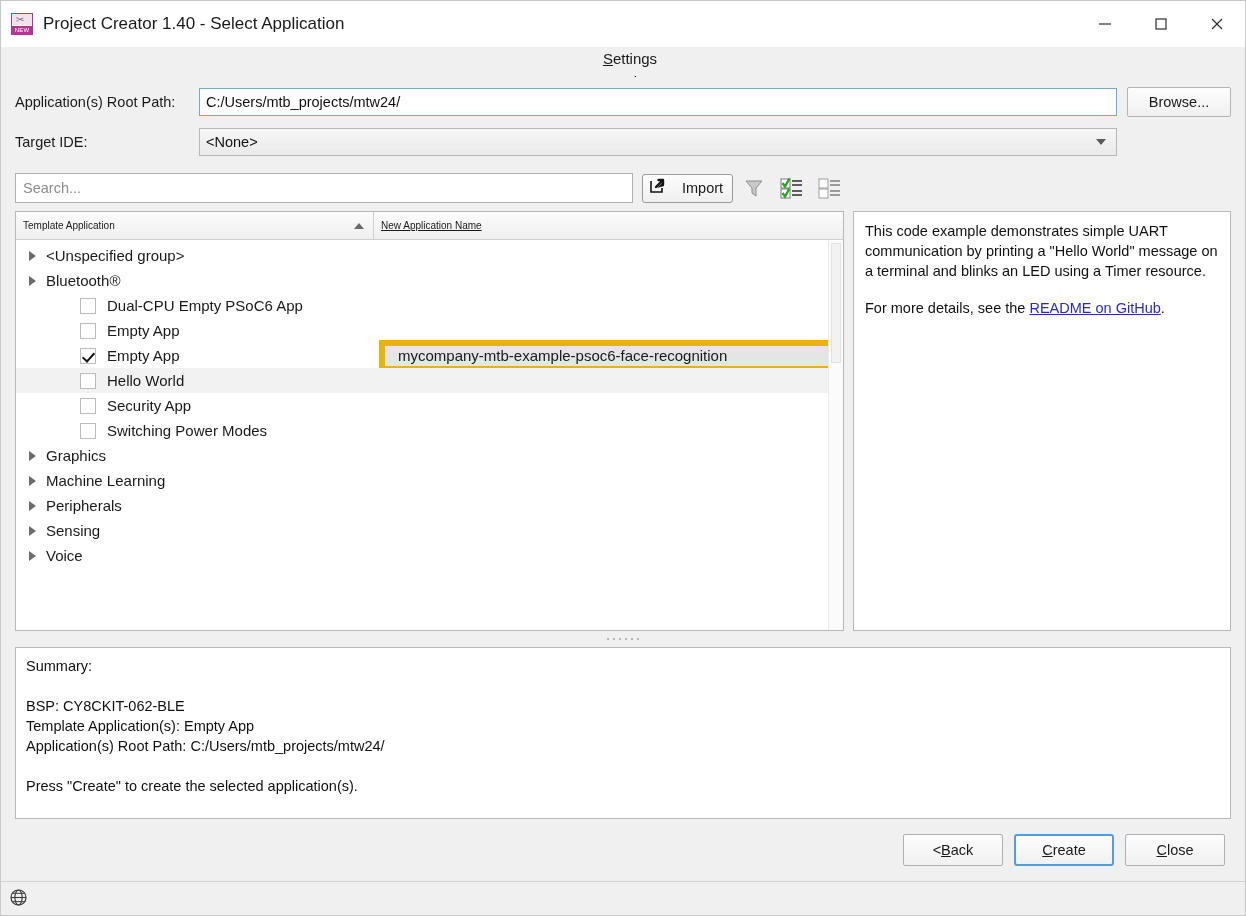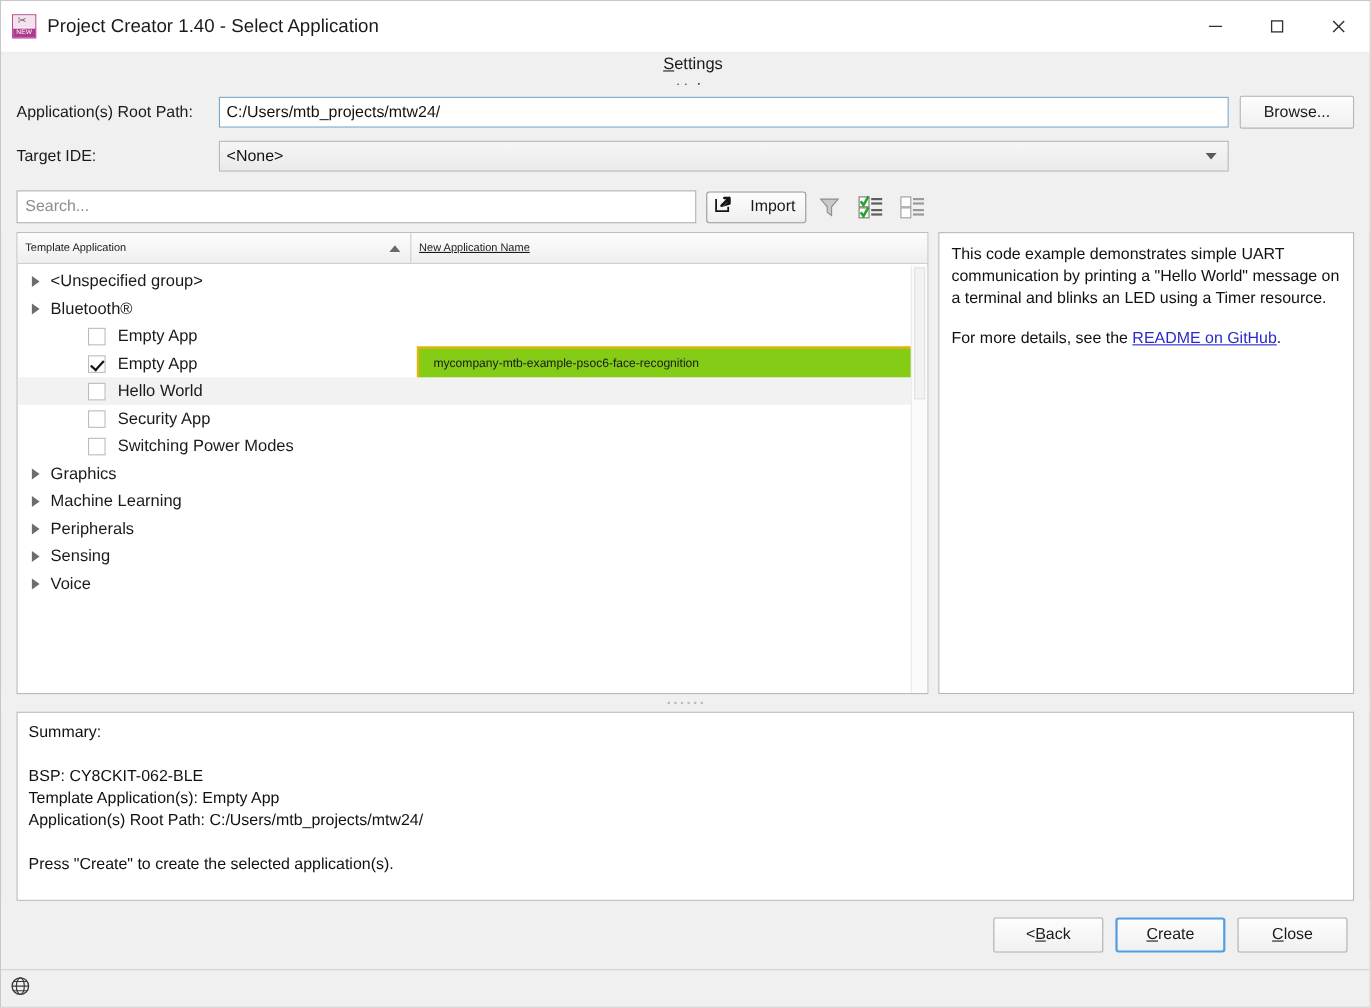--- a/index.html
+++ b/index.html
@@ -255,25 +255,25 @@
     left: 4px; top: 1px;
     width: 5px; height: 10px;
     border: solid #141414;
     border-width: 0 2px 2px 0;
     transform: rotate(42deg);
   }
   .name-box {
     position: absolute;
     left: 363px;
     width: 455px; height: 32px;
-    border: 2px solid #eab308;
-    background: #84cc16;
+    border: 6px solid #eab308;
+    background: #e5e5e5;
     display: flex; align-items: center;
     padding-left: 13px;
-    font-size: 11px;
+    font-size: 15px;
   }
   .tree-scroll {
     position: absolute; right: 0; top: 29px; bottom: 0;
     width: 15px;
     background: #fbfbfb;
     border-left: 1px solid #eaeaea;
   }
   .tree-scroll .thumb {
     position: absolute; left: 2px; right: 2px; top: 2px;
     height: 120px;
@@ -470,20 +470,26 @@
         </div>
 
         <div class="tree-row">
           <span class="twisty">
               <i class="tri-right"></i>
             </span>
           <span class="grp-label">Bluetooth®</span>
         </div>
 
 
+        <div class="tree-row">
+          <span class="leaf">
+            <span class="cbox"></span>
+            <span>Dual-CPU Empty PSoC6 App</span>
+          </span>
+        </div>
 
         <div class="tree-row">
           <span class="leaf">
             <span class="cbox"></span>
             <span>Empty App</span>
           </span>
         </div>
 
         <div class="tree-row">
           <span class="leaf">

